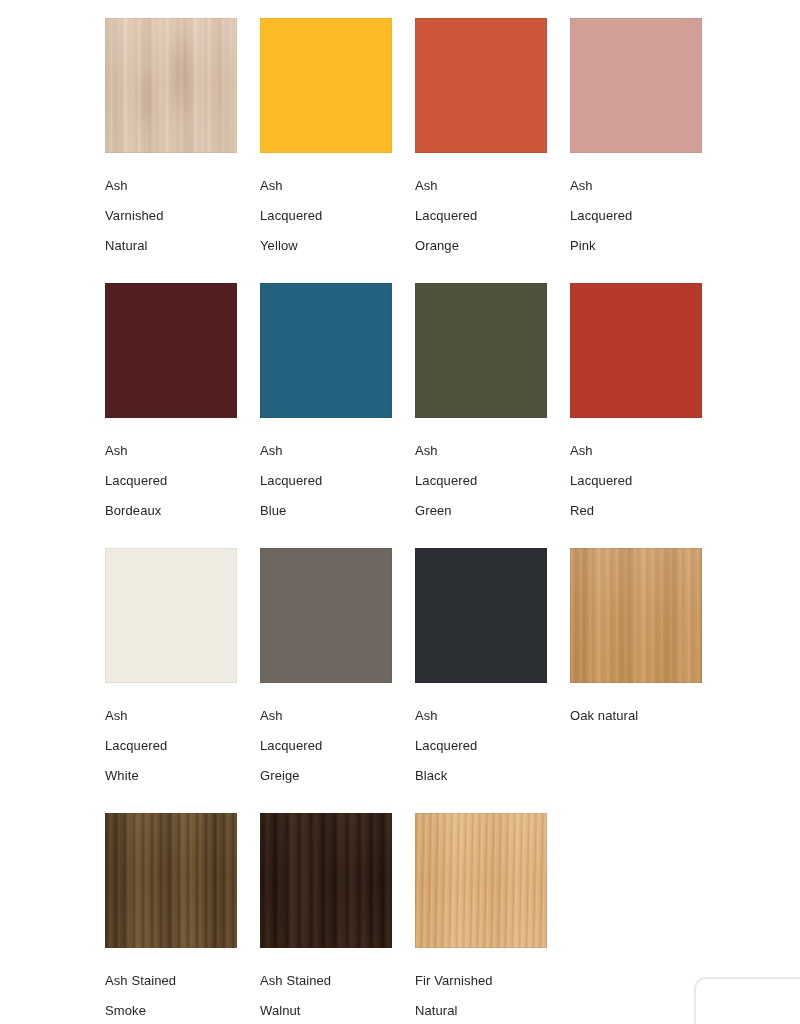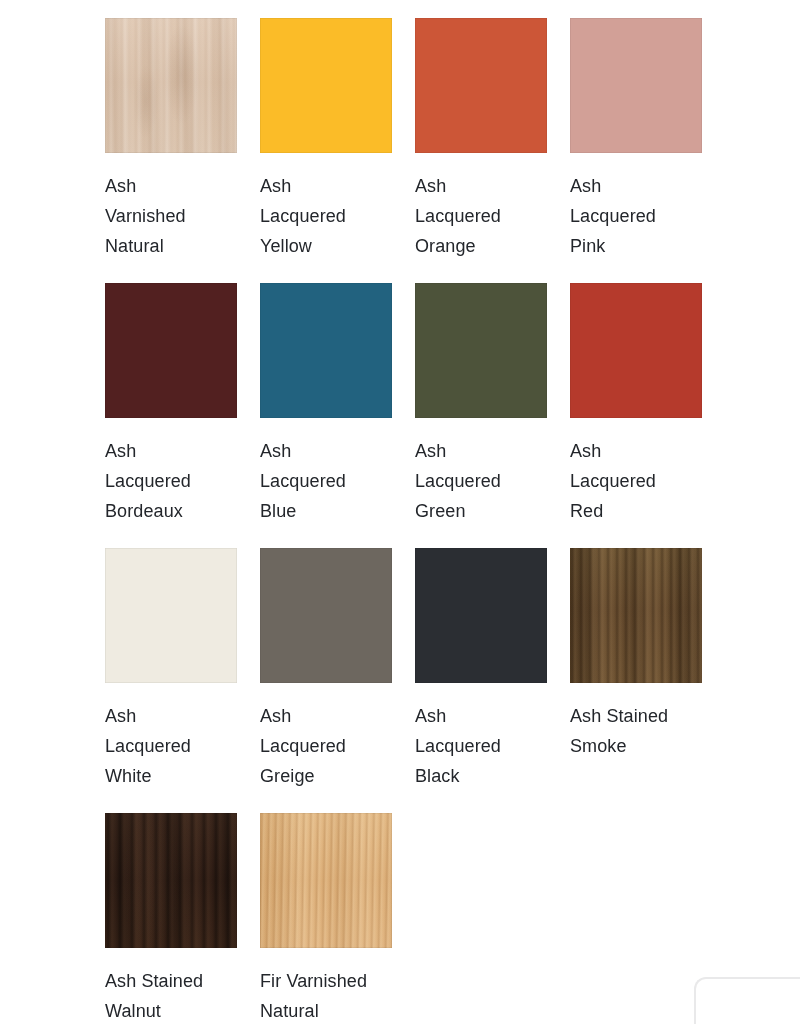--- a/index.html
+++ b/index.html
@@ -45,21 +45,21 @@
   .swatch-chip::after {
     content: "";
     position: absolute;
     inset: 0;
     pointer-events: none;
     box-shadow: inset 0 0 0 0.5px rgba(0,0,0,0.10);
   }
 
   .swatch-label {
     margin-top: 18px;
-    font-size: 18px;
+    font-size: 13px;
     line-height: 30px;
     color: #23262b;
     letter-spacing: 0.1px;
     white-space: pre-line;
     font-weight: 400;
   }
 
   
   .grain-ash-natural {
     background-image:
@@ -224,20 +224,24 @@
 Lacquered
 Greige</div>
     </div>
     <div class="swatch-card">
       <div class="swatch-chip" style="background-color: rgb(43, 46, 51);"></div>
       <div class="swatch-label">Ash
 Lacquered
 Black</div>
     </div>
     <div class="swatch-card">
+      <div class="swatch-chip grain-oak" style="background-color: rgb(200, 151, 95);"></div>
+      <div class="swatch-label">Oak natural</div>
+    </div>
+    <div class="swatch-card">
       <div class="swatch-chip grain-smoke" style="background-color: rgb(100, 73, 44);"></div>
       <div class="swatch-label">Ash Stained
 Smoke</div>
     </div>
     <div class="swatch-card">
       <div class="swatch-chip grain-walnut" style="background-color: rgb(46, 28, 20);"></div>
       <div class="swatch-label">Ash Stained
 Walnut</div>
     </div>
     <div class="swatch-card">

